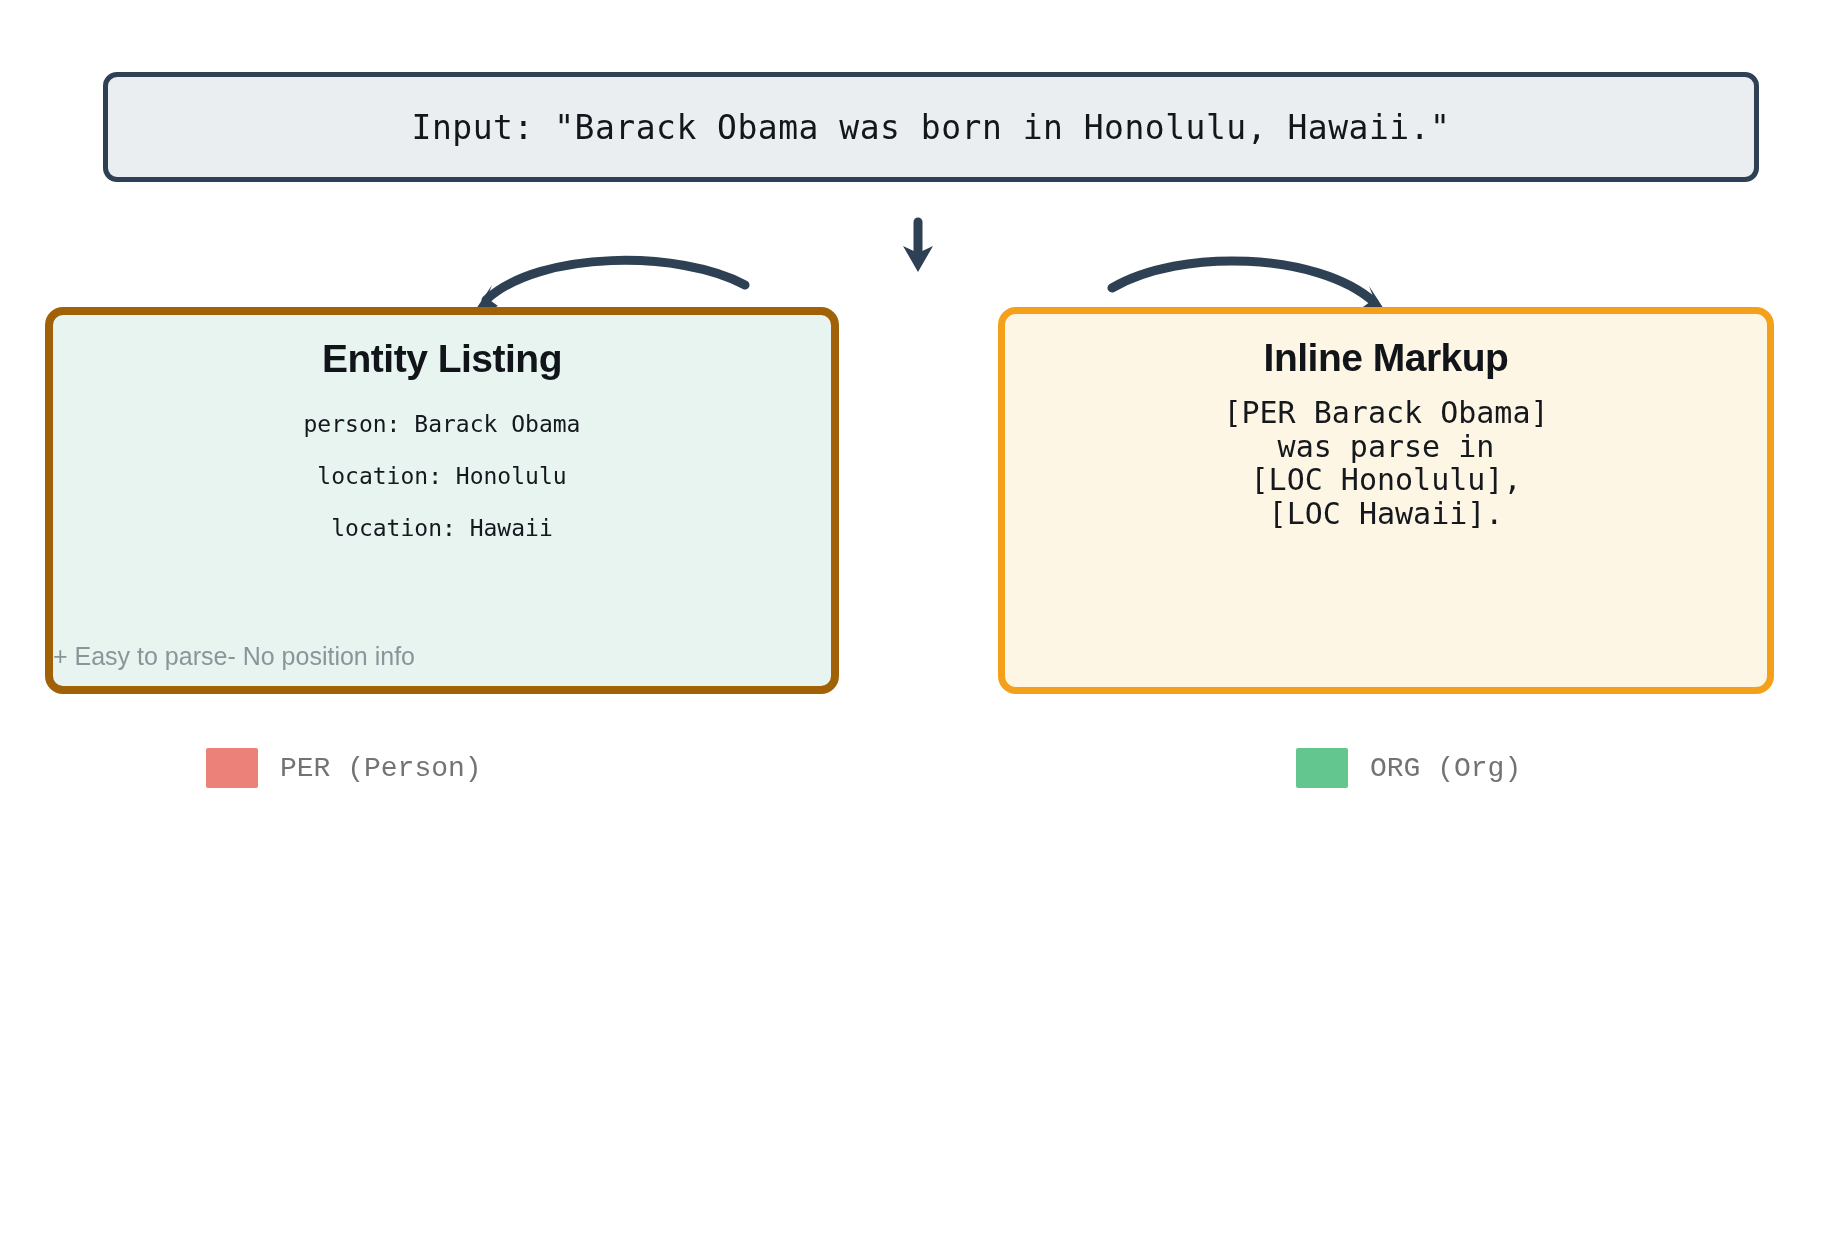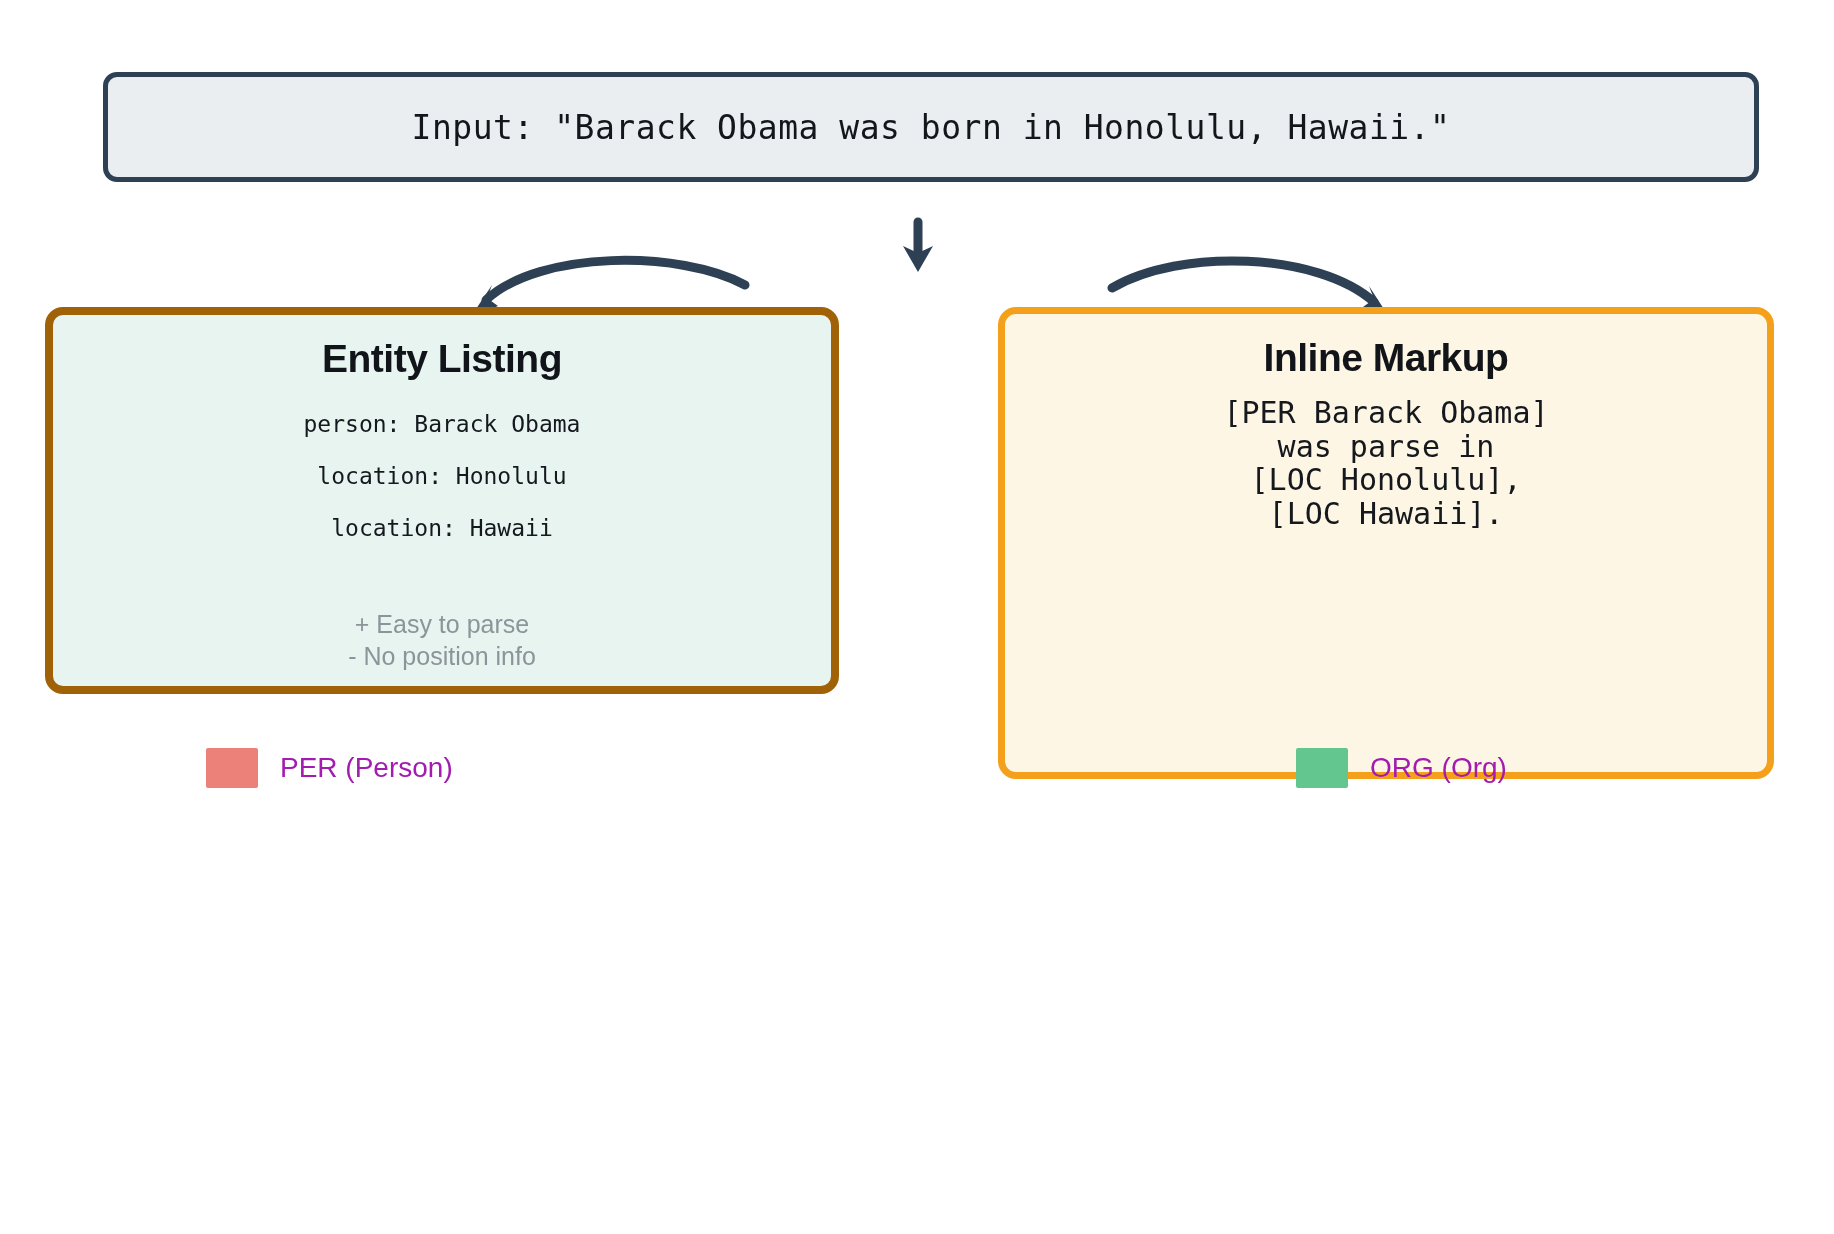--- a/index.html
+++ b/index.html
@@ -60,21 +60,21 @@
     top: 307px;
     width: 794px;
     height: 387px;
     border: 8px solid #a16207;
     background: #E7F4F0;
   }
   .panel-right {
     left: 998px;
     top: 307px;
     width: 776px;
-    height: 472px;
+    height: 387px;
     border: 7px solid #F5A01A;
     background: #FDF6E4;
   }
   .panel-title {
     margin-top: 22px;
     font-family: "Liberation Sans", sans-serif;
     font-size: 39px;
     font-weight: bold;
     color: #111418;
     letter-spacing: -0.5px;
@@ -111,21 +111,21 @@
     text-align: center;
   }
 
   
   .notes {
     position: absolute;
     left: 0;
     right: 0;
     bottom: 14px;
     display: flex;
-    flex-direction: column;
+    flex-direction: row;
     align-items: center;
     line-height: 1.28;
   }
   .note {
     font-family: "Liberation Sans", sans-serif;
     font-size: 25px;
     color: #8C9499;
     white-space: pre;
   }
 
@@ -143,23 +143,23 @@
     align-items: center;
     gap: 22px;
   }
   .legend-swatch {
     width: 52px;
     height: 40px;
     border-radius: 2px;
     flex: none;
   }
   .legend-label {
-    font-family: Liberation Sans, sans-serif;
+    font-family: Liberation Mono, monospace;
     font-size: 28px;
-    color: #a21caf;
+    color: #737373;
     white-space: nowrap;
   }
   #legend-0 { left: 206px; top: 0; }
   #legend-1 { left: 755px; top: 0; }
   #legend-2 { left: 1296px; top: 0; }
 
   svg.arrows {
     position: absolute;
     left: 0;
     top: 0;

